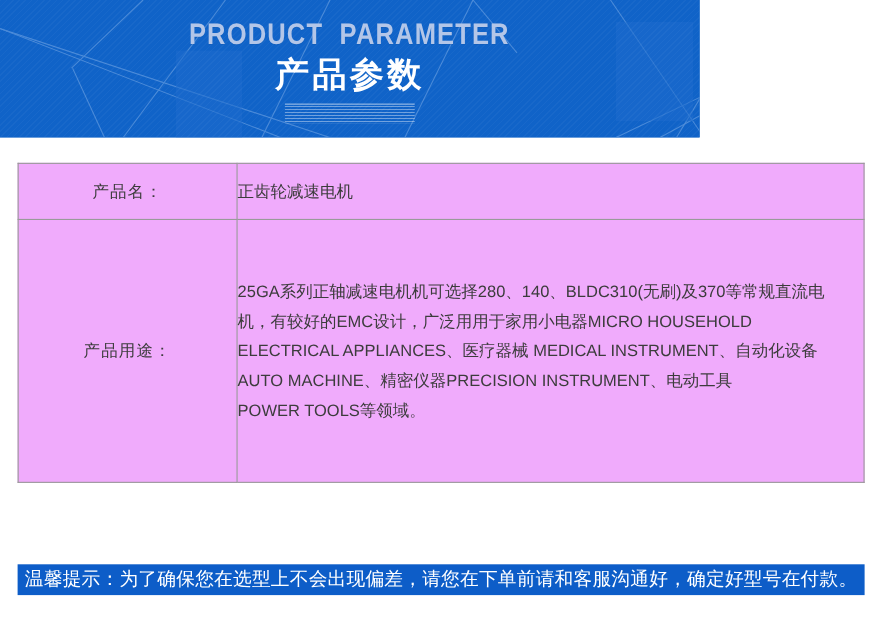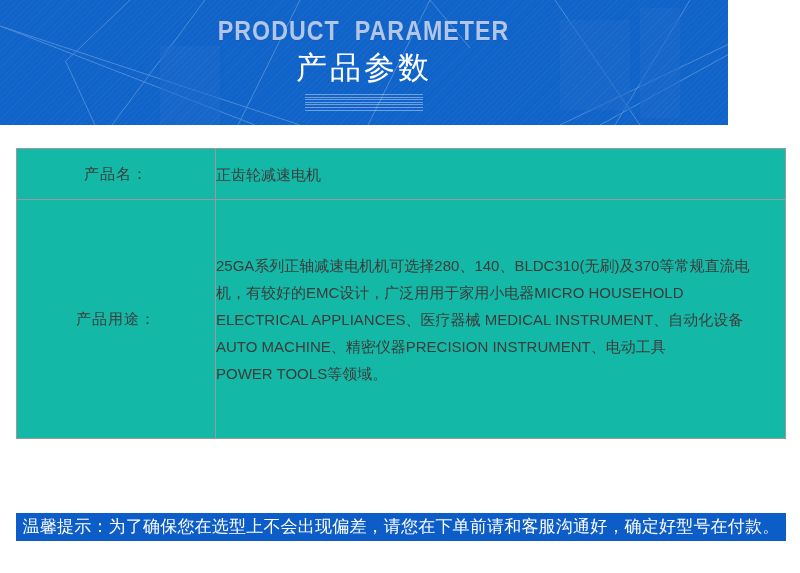--- a/index.html
+++ b/index.html
@@ -10,21 +10,21 @@
     width: 800px;
     height: 573px;
     background: #ffffff;
     font-family: "Liberation Sans", "DejaVu Sans", sans-serif;
     overflow: hidden;
   }
 
   
   .banner {
     position: relative;
-    width: 728px;
+    width: 636px;
     height: 125px;
     background: #1063c8;
     overflow: hidden;
   }
   .banner-bg {
     position: absolute;
     inset: 0;
     width: 800px;
     height: 125px;
   }
@@ -56,21 +56,21 @@
     letter-spacing: 1.2px;
     line-height: 30px;
     transform: scaleX(0.86);
     transform-origin: center;
     white-space: pre;
     text-shadow: 0 1px 0 rgba(0,0,0,0.05);
   }
   .banner-cn {
     color: #ffffff;
     font-size: 31px;
-    font-weight: normal;
+    font-weight: bold;
     letter-spacing: 3px;
     line-height: 40px;
     margin-top: 2px;
     white-space: pre;
   }
   .banner-stripes {
     margin-top: 6px;
     width: 118px;
     height: 18px;
     background: repeating-linear-gradient(
@@ -85,21 +85,21 @@
   .table-wrap {
     position: absolute;
     left: 16px;
     top: 148px;
     width: 770px;
   }
   table.spec {
     width: 770px;
     border-collapse: collapse;
     table-layout: fixed;
-    background: #14b8a6;
+    background: #f0abfc;
   }
   table.spec td {
     border: 1px solid #9a9a9a;
     color: #3c3c3c;
     font-size: 15px;
     vertical-align: middle;
     padding: 0;
   }
   td.label {
     width: 198px;

